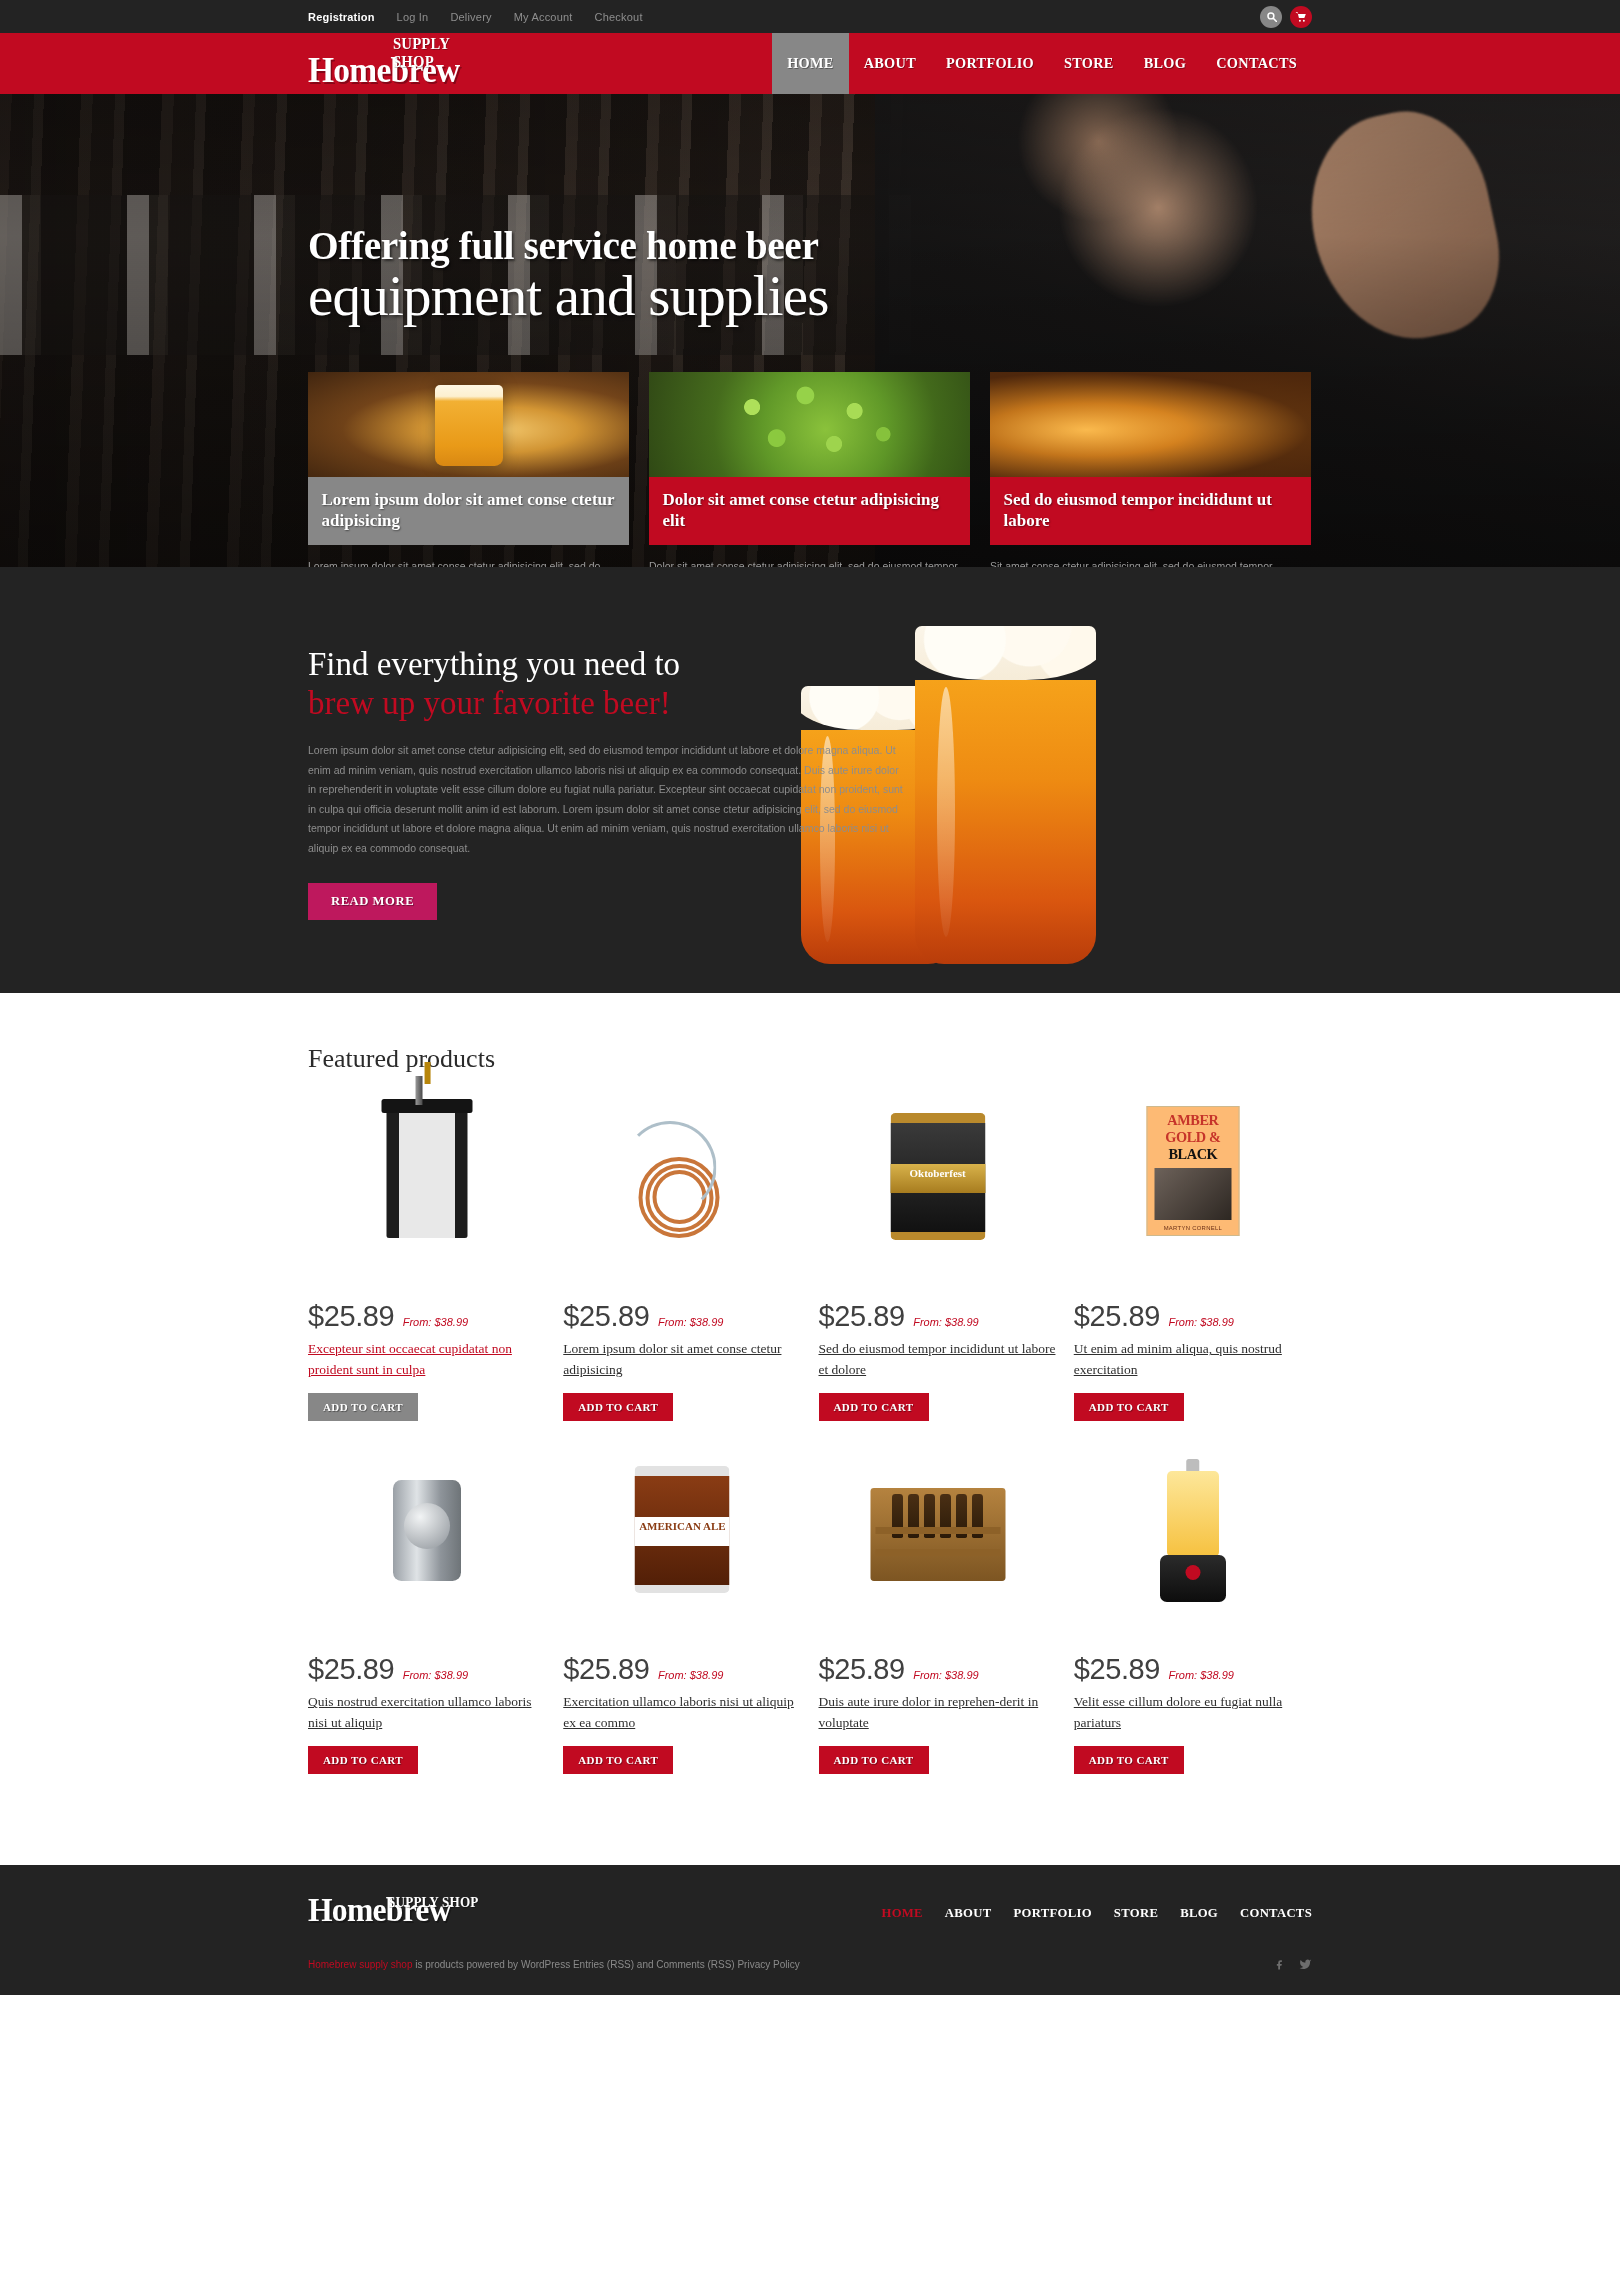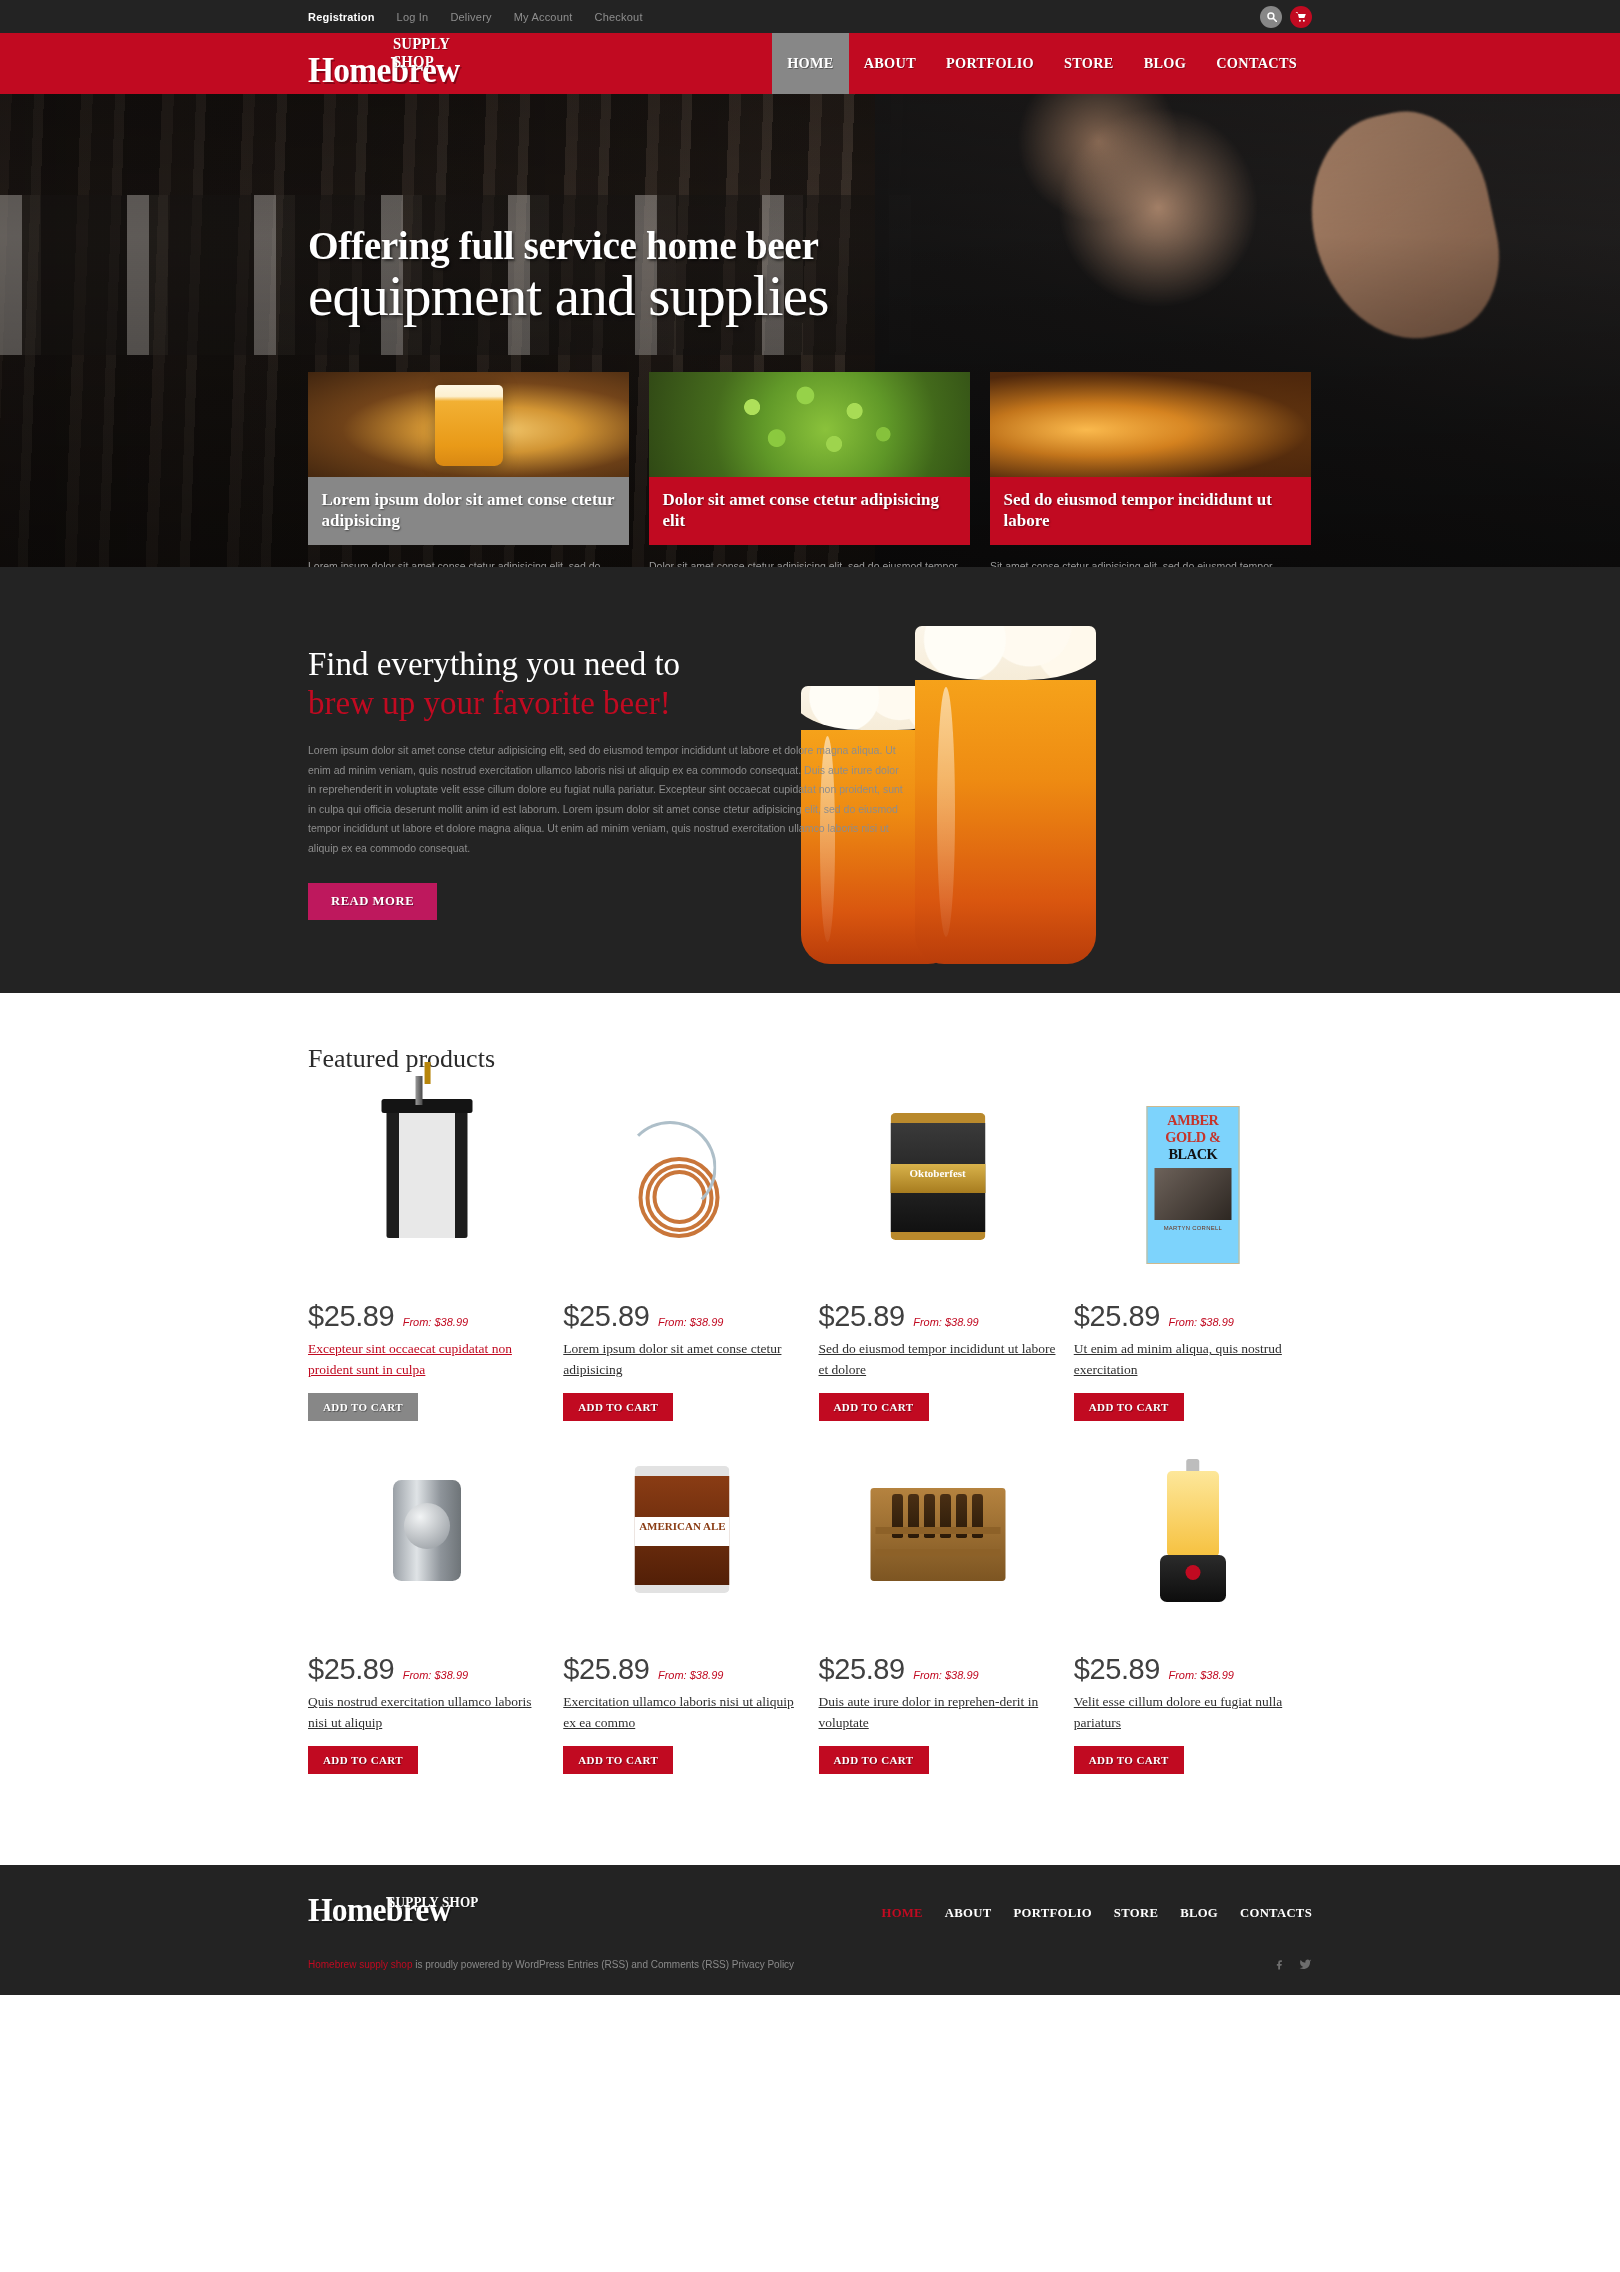--- a/index.html
+++ b/index.html
@@ -365,21 +365,21 @@
   .tap-handle{position:absolute;left:50%;top:-49px;transform:translateX(-50%);width:5.9px;height:22px;background:#b8860b;}
   .coil{position:absolute;left:50%;top:25px;transform:translateX(-50%);width:127px;height:127px;}
   .coil .ring{position:absolute;border:4.2px solid #c9763a;border-radius:50%;}
   .coil .tube{position:absolute;border:3.4px solid #9fb9c9;border-radius:50%;}
   .can{position:absolute;left:50%;top:20px;transform:translateX(-50%);width:95px;height:127px;background:linear-gradient(180deg,#3a3a3a,#111);border-radius:5px;border-top:10px solid #b9892c;border-bottom:8.4px solid #b9892c;}
   .can .band{position:absolute;left:0;right:0;top:41px;height:29px;background:linear-gradient(180deg,#d8b24a,#a77c1f);}
   .can .lbl{position:absolute;left:0;right:0;top:44px;text-align:center;color:#fff;font-family:"Liberation Serif",serif;font-weight:bold;font-size:11px;}
   .can.ale{background:linear-gradient(180deg,#8a3c14,#521f07);border-color:#e2e2e2;}
   .can.ale .band{background:#fff;}
   .can.ale .lbl{color:#8a3c14;}
-  .book{position:absolute;left:50%;top:13.5px;transform:translateX(-50%);width:93px;height:158px;background:#7dd3fc;border:1.7px solid #cdb98e;}
+  .book{position:absolute;left:50%;top:13.5px;transform:translateX(-50%);width:93px;height:130px;background:#fdba74;border:1.7px solid #cdb98e;}
   .book .t1{color:#c6342a;font-family:"Liberation Serif",serif;font-weight:bold;font-size:14.3px;text-align:center;margin-top:5px;letter-spacing:-0.4px;}
   .book .t2{color:#111;font-family:"Liberation Serif",serif;font-weight:bold;font-size:14.3px;text-align:center;letter-spacing:-0.4px;}
   .book .ph{margin:5px 6.8px;height:52px;background:linear-gradient(135deg,#6d625a,#2d2722);}
   .book .t3{color:#6b3018;font-size:5.9px;text-align:center;letter-spacing:0.3px;}
   .faucet{position:absolute;left:50%;top:34px;transform:translateX(-50%);width:68px;height:101px;background:linear-gradient(90deg,#9aa0a6,#dfe3e6 35%,#8e949a 70%,#6e7478);border-radius:8.4px;}
   .faucet .knob{position:absolute;left:50%;top:23.6px;transform:translateX(-50%);width:46px;height:46px;border-radius:50%;background:radial-gradient(circle at 35% 30%,#f2f4f5,#8b9197);}
   .crate{position:absolute;left:50%;top:42px;transform:translateX(-50%);width:135px;height:93px;background:linear-gradient(180deg,#b5833f,#7d5522);border-radius:3.4px;}
   .crate .slat{position:absolute;left:5px;right:5px;height:7.6px;background:#8d6128;}
   .bottles{position:absolute;left:50%;top:6.8px;transform:translateX(-50%);display:flex;gap:5px;}
   .bottles i{display:block;width:11px;height:44px;background:linear-gradient(180deg,#4a2f14,#2b1a08);border-radius:3.4px 3.4px 1.7px 1.7px;}
@@ -697,21 +697,21 @@
         <a href="#" class="active">HOME</a>
         <a href="#">ABOUT</a>
         <a href="#">PORTFOLIO</a>
         <a href="#">STORE</a>
         <a href="#">BLOG</a>
         <a href="#">CONTACTS</a>
       </nav>
     </div>
     <div class="footer-bottom">
       <div class="copy">
-        <a href="#">Homebrew supply shop</a><span> is proudly powered by WordPress Entries (RSS) and Comments (RSS) Privacy Policy</span>
+        <a href="#">Homebrew supply shop</a><span> is products powered by WordPress Entries (RSS) and Comments (RSS) Privacy Policy</span>
       </div>
       <div class="socials">
         <a href="#">
           <svg width="11" height="12.7" viewBox="0 0 24 24">
               <path d="M15 3h-3a5 5 0 0 0-5 5v3H4v4h3v8h4v-8h3l1-4h-4V8a1 1 0 0 1 1-1h3z"></path>
             </svg>
         </a>
         <a href="#">
           <svg width="12.7" height="12.7" viewBox="0 0 24 24">
               <path d="M23 3a10.9 10.9 0 0 1-3.14 1.53A4.48 4.48 0 0 0 12 8v1A10.66 10.66 0 0 1 3 4s-4 9 5 13a11.64 11.64 0 0 1-7 2c9 5 20 0 20-11.5a4.5 4.5 0 0 0-.08-.83A7.72 7.72 0 0 0 23 3z"></path>

